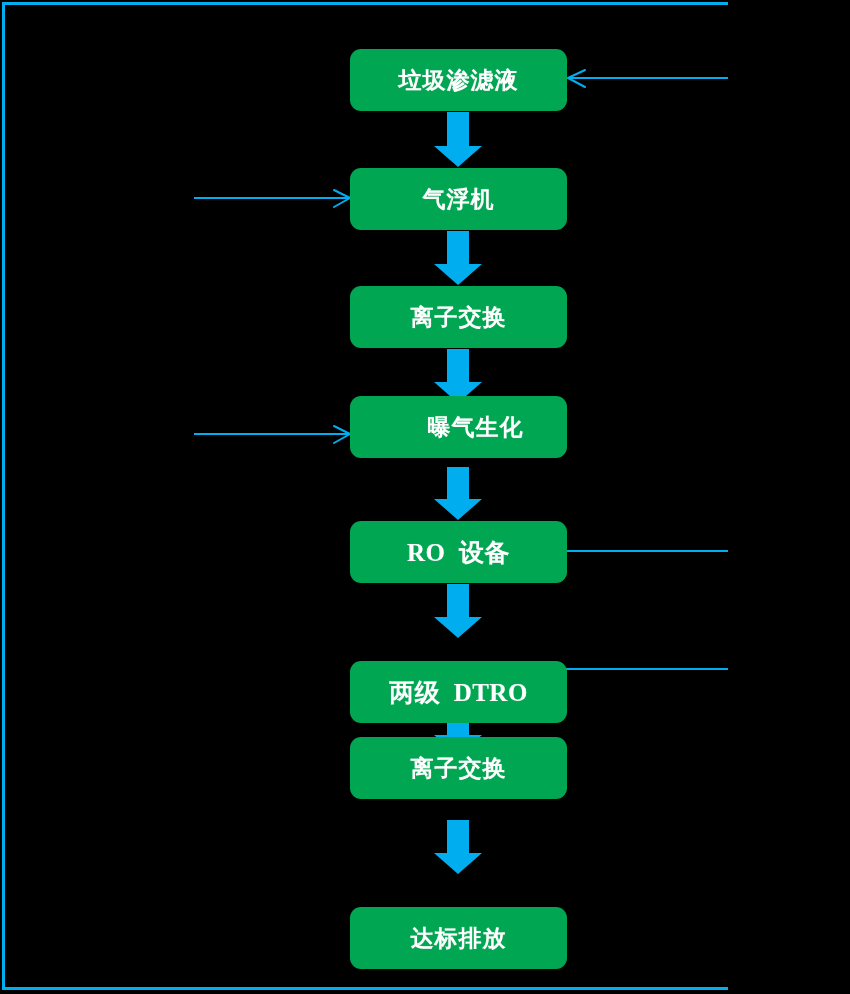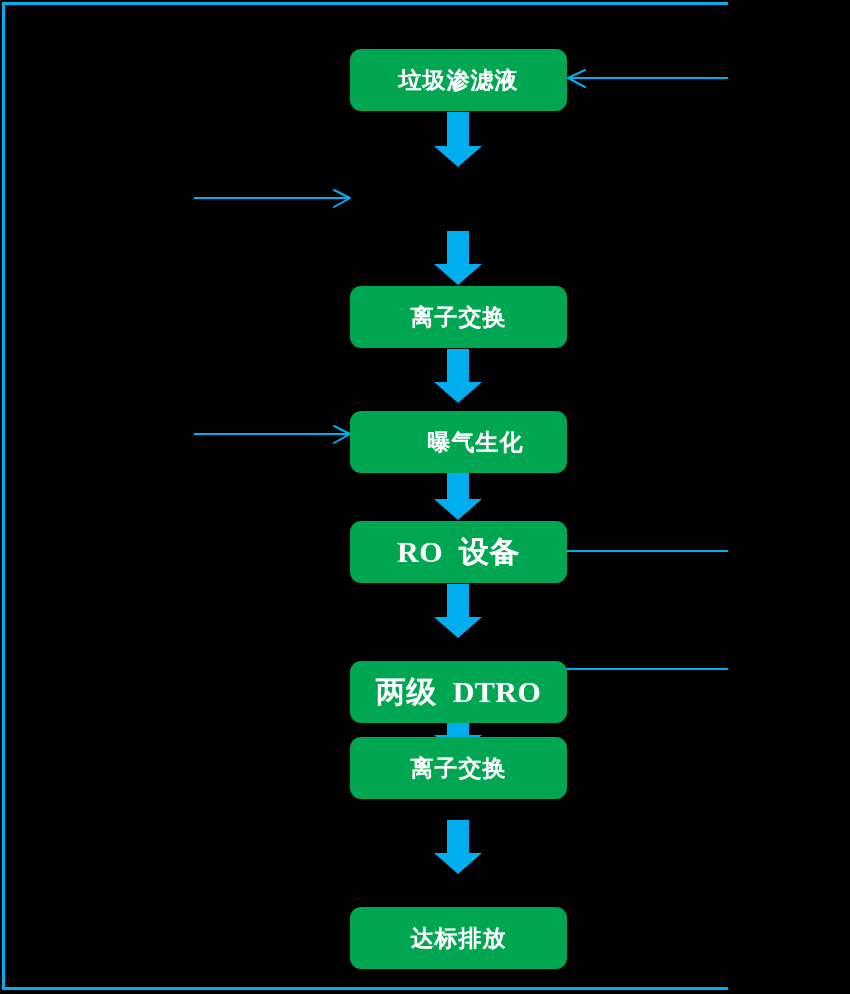--- a/index.html
+++ b/index.html
@@ -50,21 +50,21 @@
     color: #FFFFFF;
     font-size: 23px;
     font-weight: 700;
     letter-spacing: 1px;
     line-height: 1;
     white-space: pre;
     text-shadow: 0 0 1px rgba(255,255,255,0.35);
   }
   .node.latin .label {
     font-family: "Liberation Serif", "DejaVu Serif", serif;
-    font-size: 30px;
+    font-size: 25px;
     letter-spacing: 0.5px;
   }
 
   
   #wires {
     position: absolute;
     left: 0;
     top: 0;
     width: 850px;
     height: 994px;
@@ -114,26 +114,29 @@
       <polyline points="334,190 350,198 334,207"></polyline>
       <polyline points="334,426 350,434 334,443"></polyline>
       <polyline points="585,70 568,78 585,87"></polyline>
     </g>
   </svg>
 
   <div class="node" style="top:49px;">
     <span class="label">垃圾渗滤液</span>
   </div>
 
+  <div class="node" style="top:168px;">
+    <span class="label">气浮机</span>
+  </div>
 
   <div class="node" style="top:286px;">
     <span class="label">离子交换</span>
   </div>
 
-  <div class="node" style="top:411px;padding-left:34px;">
+  <div class="node" style="top:396px;padding-left:34px;">
     <span class="label">曝气生化</span>
   </div>
 
   <div class="node latin" style="top:521px;">
     <span class="label">RO  设备</span>
   </div>
 
   <div class="node latin" style="top:661px;">
     <span class="label">两级  DTRO</span>
   </div>

